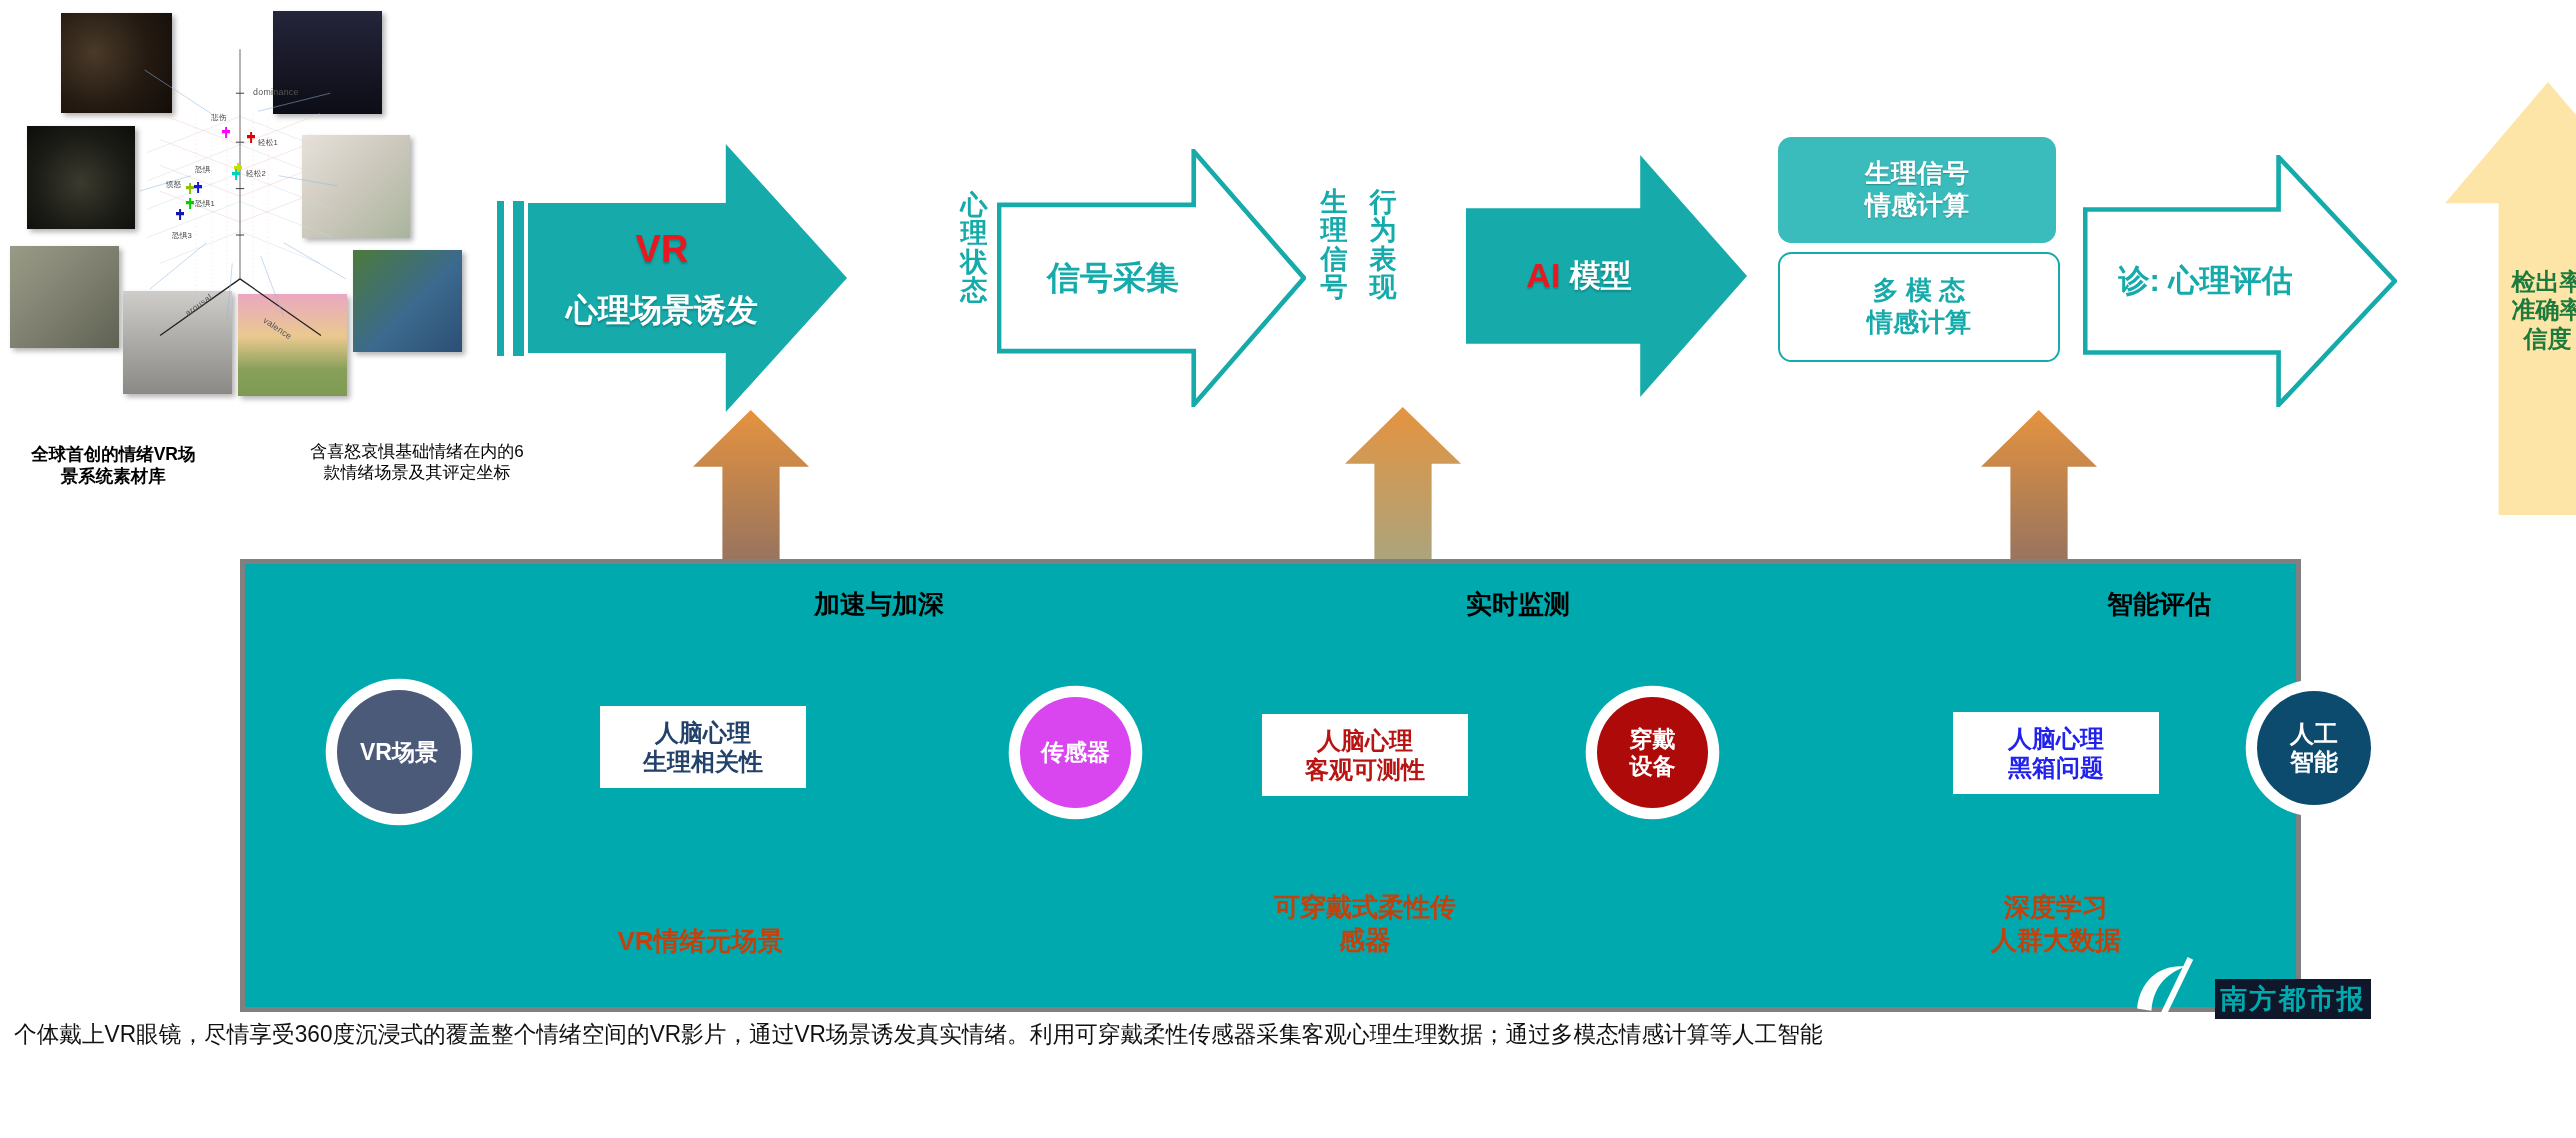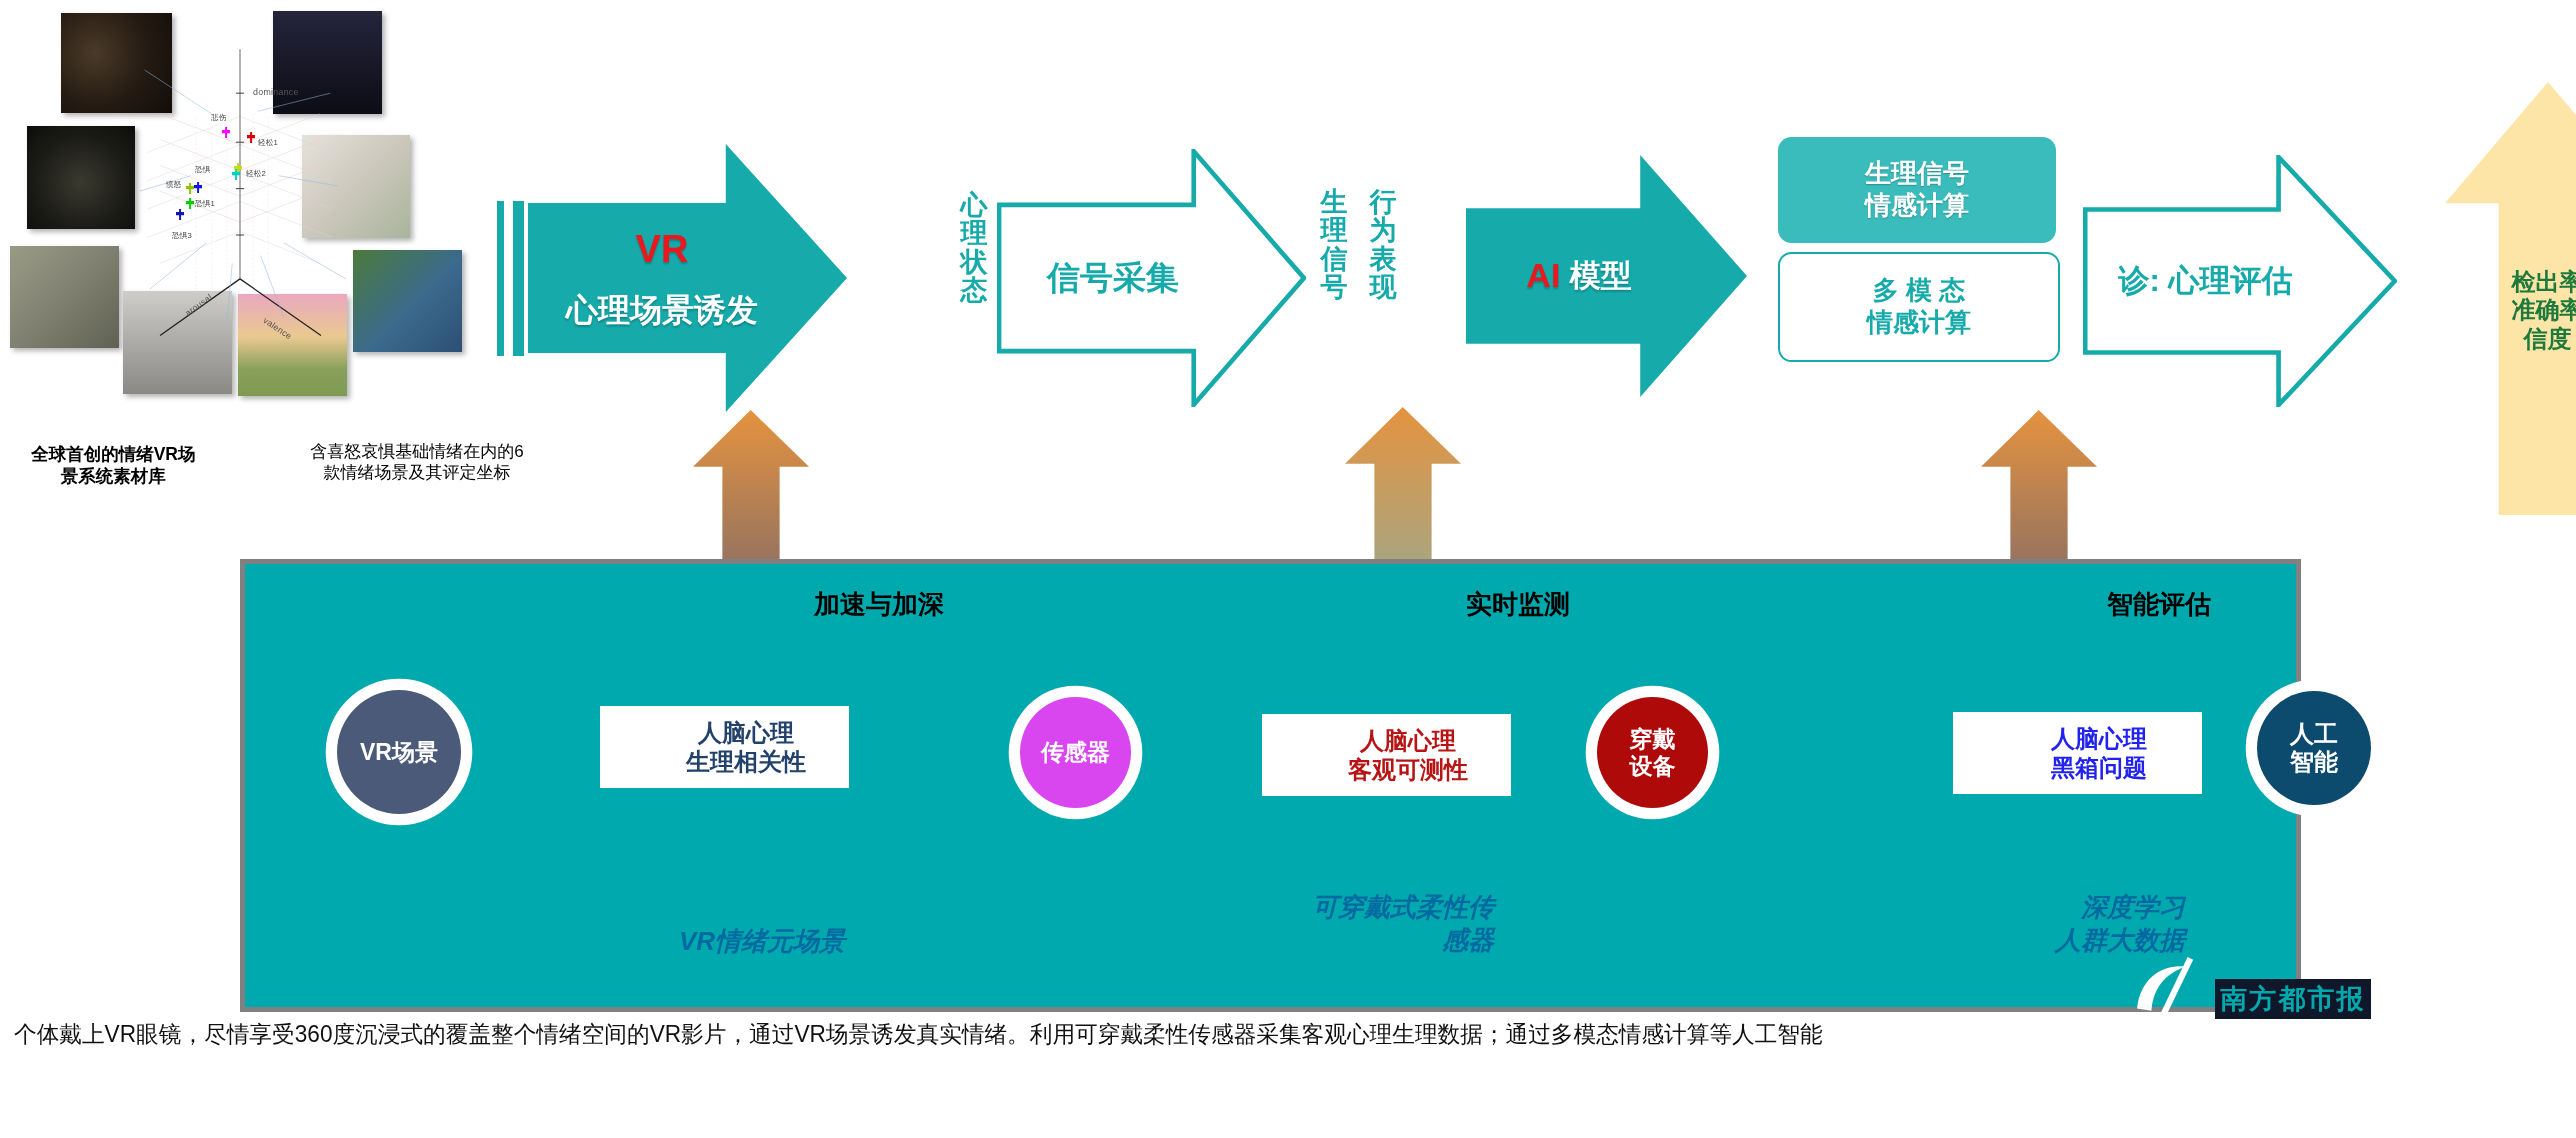--- a/index.html
+++ b/index.html
@@ -48,30 +48,30 @@
   #yellowlabel{position:absolute;color:#1E7A3C;font-weight:bold;text-align:center;
       line-height:1.18;}
 
   
   .uparrow{position:absolute;}
 
   
   #panel{position:absolute;background:#00A9AD;border:5.2px solid #808080;
          box-sizing:border-box;}
   .panel-title{position:absolute;color:#000;font-weight:bold;white-space:nowrap;}
-  .panel-foot{position:absolute;color:#0369a1;font-weight:bold;text-align:right;
-              line-height:1.25;font-style:italic;}
+  .panel-foot{position:absolute;color:#c2410c;font-weight:bold;text-align:center;
+              line-height:1.25;}
 
   .circle{position:absolute;border-radius:50%;display:flex;align-items:center;
           justify-content:center;text-align:center;color:#fff;font-weight:bold;
           line-height:1.15;box-shadow:0 0 0 11.3px #ffffff;}
 
   .wbox{position:absolute;background:#ffffff;display:flex;flex-direction:column;
         align-items:center;justify-content:center;text-align:center;
-        font-weight:bold;line-height:1.22;padding-left:43px;}
+        font-weight:bold;line-height:1.22;}
 
   
   .wm{position:absolute;color:#ffffff;font-weight:bold;}
   #wm-nandu{background:#0f172a;color:#00A9AD;}
 
   
   #caption{position:absolute;left:14.4px;top:1019px;width:2710px;
            font-size:23px;color:#111;white-space:nowrap;
            font-family:"Liberation Sans","DejaVu Sans",sans-serif;
            transform:scaleX(.985);transform-origin:left top;}

